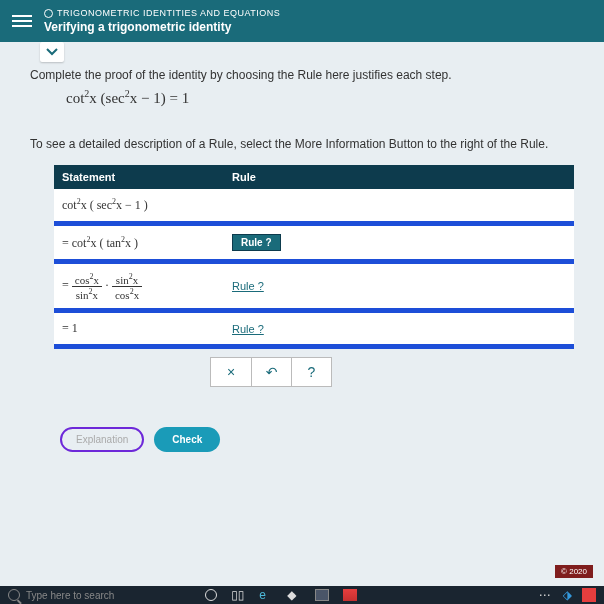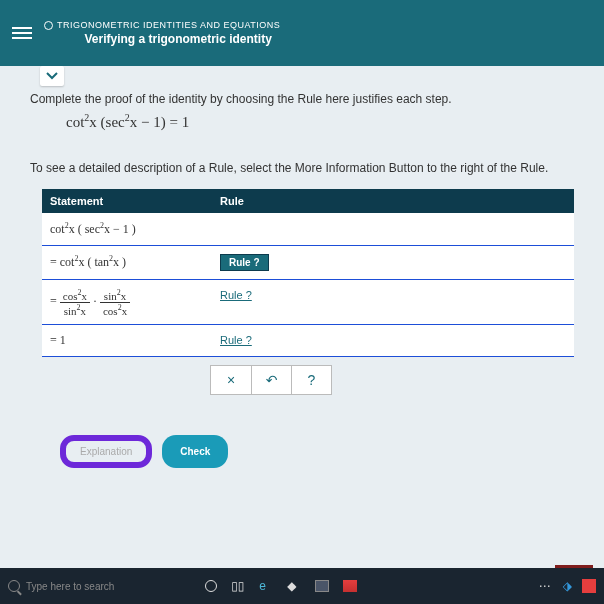--- a/index.html
+++ b/index.html
@@ -1,51 +1,51 @@
 <!DOCTYPE html>
 <html><head>
 <meta charset="utf-8">
 <style>
 * { margin: 0; padding: 0; box-sizing: border-box; }
 body { font-family: Arial, sans-serif; background: #e8eef2; width: 604px; height: 604px; overflow: hidden; position: relative; }
-.header { background: #1a6b7a; color: #fff; padding: 20px 12px; display: flex; align-items: center; text-align: center; }
+.header { background: #1a6b7a; color: #fff; padding: 8px 12px; display: flex; align-items: center; }
 .hamburger { width: 20px; margin-right: 12px; cursor: pointer; }
 .hamburger span { display: block; height: 2px; background: #fff; margin: 3px 0; }
 .header-text { font-size: 11px; }
 .category { font-size: 9px; letter-spacing: 0.5px; }
 .category-radio { display: inline-block; width: 9px; height: 9px; border: 1px solid #fff; border-radius: 50%; margin-right: 4px; vertical-align: middle; }
-.topic { font-weight: bold; margin-top: 2px; font-size: 12px; margin-left: 32px; }
+.topic { font-weight: bold; margin-top: 2px; font-size: 12px; }
 .collapse-btn { background: #fff; width: 24px; height: 20px; margin-left: 40px; display: flex; align-items: center; justify-content: center; border-radius: 2px; box-shadow: 0 1px 2px rgba(0,0,0,0.2); }
 .collapse-btn svg { width: 12px; height: 8px; }
 .content { padding: 6px 30px 10px 30px; font-size: 12px; color: #333; }
 .instructions { margin-bottom: 6px; }
 .identity { font-family: 'Times New Roman', serif; font-size: 15px; margin: 4px 0 8px 36px; }
 .sup { font-size: 10px; vertical-align: super; }
 .sub-instruction { font-size: 12px; margin-bottom: 14px; margin-top: 30px; }
-.proof-table { margin-left: 12px; }
+.proof-table { margin-left: 24px; }
 .table-head { display: flex; background: #0d3b4d; color: #fff; font-size: 11px; font-weight: bold; }
 .th-statement { width: 170px; padding: 6px 8px; }
 .th-rule { width: 140px; padding: 6px 8px; }
-.table-row { display: flex; border-bottom: 1px solid #1d4ed8; background: #fff; }
+.table-row { display: flex; align-items: center; border-bottom: 5px solid #1d4ed8; background: #fff; }
 .td-statement { width: 170px; padding: 8px; font-family: 'Times New Roman', serif; font-size: 12px; }
 .td-rule { width: 140px; padding: 8px; }
 .rule-selected { background: #1a6b7a; color: #fff; padding: 2px 8px; font-size: 10px; font-weight: bold; display: inline-block; border: 1px solid #0d3b4d; }
 .rule-link { color: #1a6b7a; text-decoration: underline; font-size: 11px; cursor: pointer; }
 .frac { display: inline-block; vertical-align: middle; text-align: center; font-size: 11px; }
 .frac-top { border-bottom: 1px solid #333; padding: 0 3px; }
 .frac-bot { padding: 0 3px; }
 .expr-sup { font-size: 8px; vertical-align: super; }
 .actions-box { border: 1px solid #bbb; display: inline-flex; margin-left: 180px; margin-top: 8px; background: #fff; }
 .action-cell { width: 40px; height: 28px; display: flex; align-items: center; justify-content: center; font-size: 14px; color: #1a6b7a; cursor: pointer; }
 .action-cell + .action-cell { border-left: 1px solid #bbb; }
 .bottom-buttons { margin-top: 40px; margin-left: 30px; display: flex; gap: 10px; }
-.btn-explain { background: #e8eef2; color: #aaa; border: 6px solid #6d28d9; padding: 5px 14px; border-radius: 14px; font-size: 10px; }
+.btn-explain { background: #e8eef2; color: #aaa; border: 2px solid #6d28d9; padding: 5px 14px; border-radius: 14px; font-size: 10px; }
 .btn-check { background: #1a9bb8; color: #fff; border: none; padding: 5px 18px; border-radius: 14px; font-size: 10px; font-weight: bold; cursor: pointer; }
 .copyright { position: absolute; right: 11px; bottom: 26px; background: #7f1d1d; color: #fff; font-size: 8px; padding: 2px 6px; }
-.taskbar { position: absolute; bottom: 0; left: 0; right: 0; height: 36px; background: #1a2530; display: flex; align-items: center; padding: 0 8px; }
+.taskbar { position: absolute; bottom: 0; left: 0; right: 0; height: 18px; background: #1a2530; display: flex; align-items: center; padding: 0 8px; }
 .search-area { display: flex; align-items: center; color: #888; font-size: 10px; }
 .search-icon { width: 12px; height: 12px; border: 1.5px solid #888; border-radius: 50%; margin-right: 6px; position: relative; }
 .search-icon::after { content: ''; position: absolute; width: 5px; height: 1.5px; background: #888; bottom: -2px; right: -3px; transform: rotate(45deg); }
 .taskbar-center { margin-left: auto; margin-right: auto; display: flex; gap: 14px; align-items: center; }
 .taskbar-icon { width: 14px; height: 14px; color: #ddd; font-size: 12px; }
 .taskbar-right { display: flex; gap: 10px; align-items: center; margin-left: auto; }
 .tb-circle { width: 12px; height: 12px; border: 1.5px solid #ddd; border-radius: 50%; }
 .edge-icon { color: #4db8d8; }
 .whiteboard-icon { background: #4a5568; width: 14px; height: 12px; border: 1px solid #888; }
 .store-icon { background: linear-gradient(#e53e3e, #c53030); width: 14px; height: 12px; }

